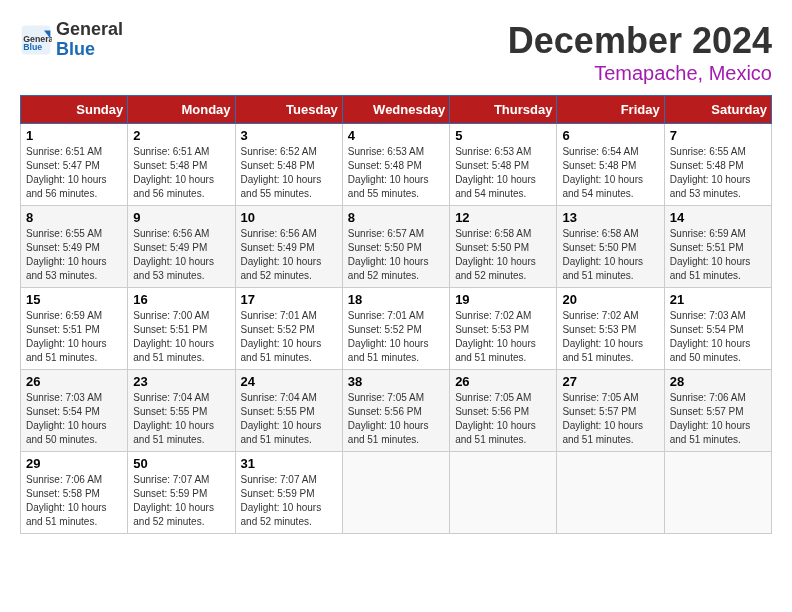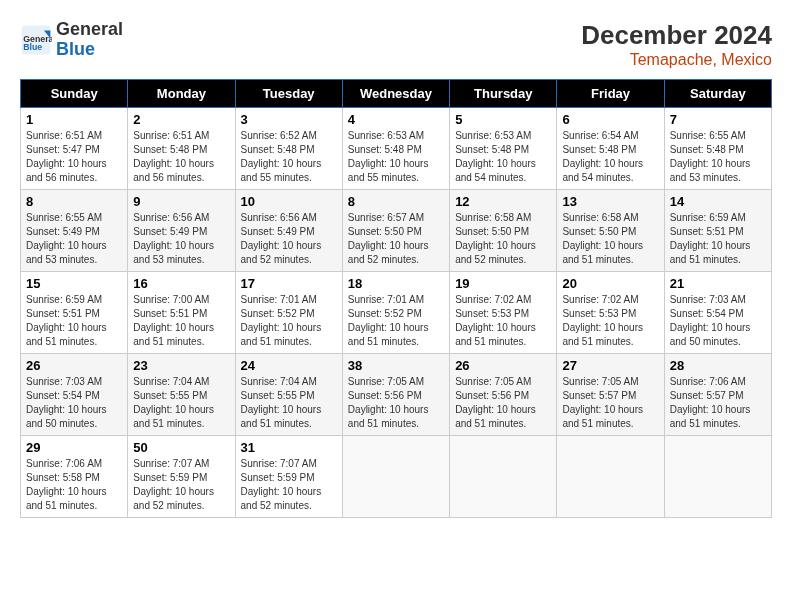--- a/index.html
+++ b/index.html
@@ -31,38 +31,38 @@
       color: #1a6bb5;
     }
     .logo-icon {
       width: 32px;
       height: 32px;
     }
     .title-area {
       text-align: right;
     }
     .month-title {
-      font-size: 26px;
+      font-size: 36px;
       font-weight: bold;
       color: #333;
     }
     .subtitle {
-      font-size: 16px;
-      color: #c2410c;
+      font-size: 20px;
+      color: #a21caf;
     }
     .calendar-table {
       width: 100%;
       border-collapse: collapse;
       font-size: 11px;
     }
     .calendar-table th {
-      background-color: #000000;
+      background-color: #b91c1c;
       color: #fff;
       padding: 6px 4px;
-      text-align: center;
+      text-align: right;
       font-size: 13px;
       font-weight: bold;
       border: 1px solid #2a6db5;
     }
     .calendar-table td {
       border: 1px solid #ccc;
       padding: 4px 5px;
       vertical-align: top;
       height: 80px;
       width: calc(100% / 7);

